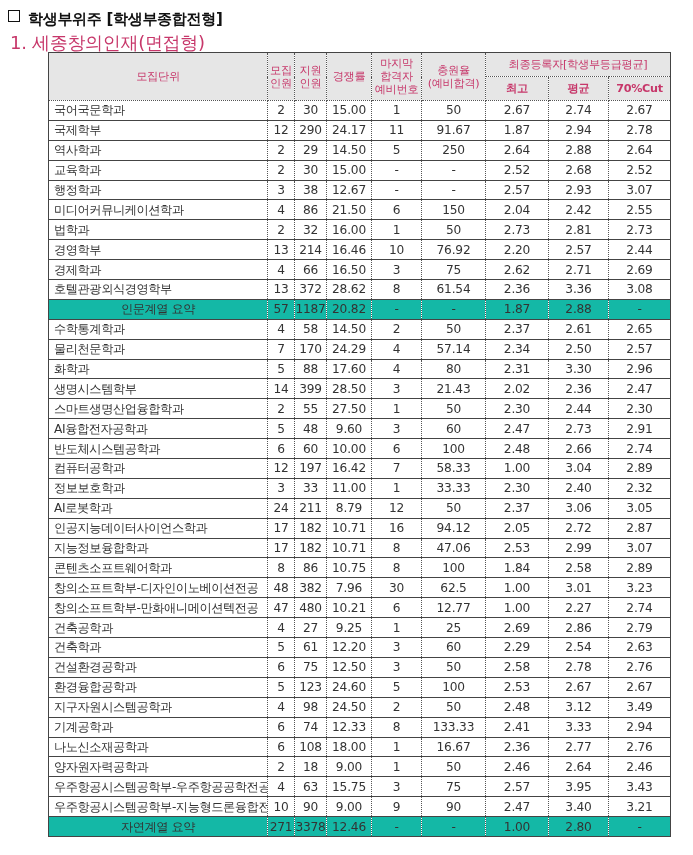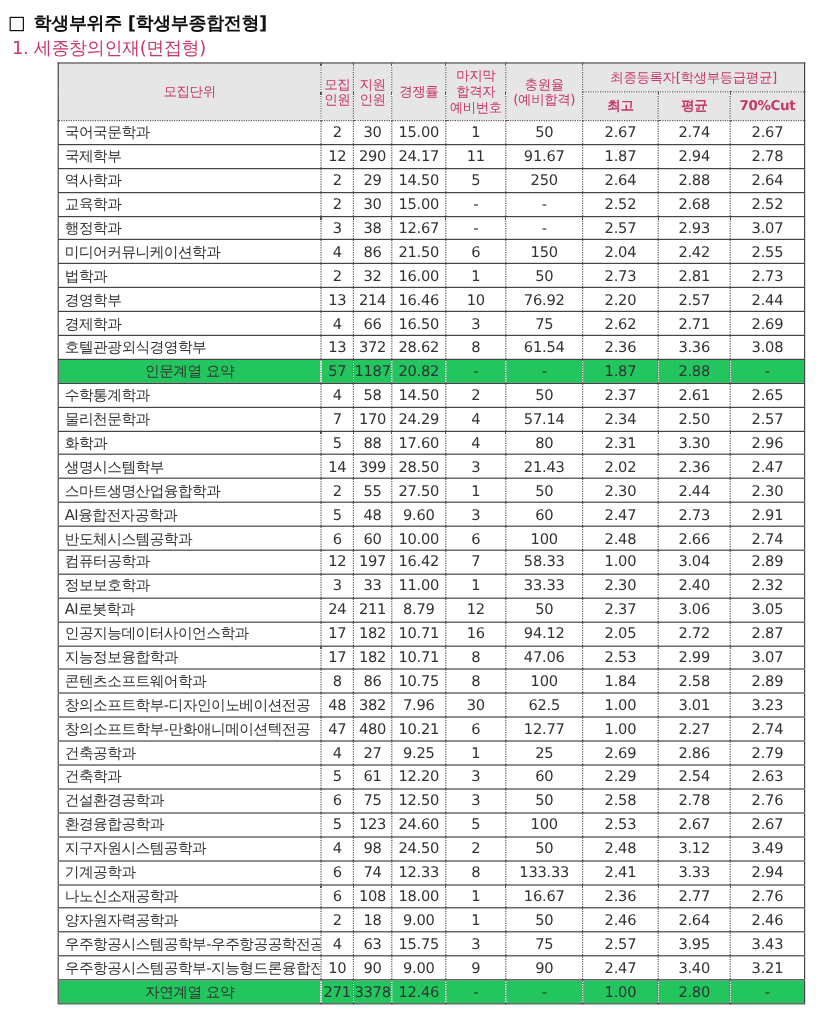--- a/index.html
+++ b/index.html
@@ -4,28 +4,28 @@
 <style>
   html, body { margin: 0; padding: 0; background: #ffffff; }
   body {
     width: 693px; height: 855px; overflow: hidden; position: relative;
     font-family: "DejaVu Sans", "Liberation Sans", sans-serif;
     color: #222;
   }
   .title {
     position: absolute; left: 8px; top: 10px;
     font-size: 15px; font-weight: bold; color: #111;
-    display: flex; align-items: center; gap: 8px; letter-spacing: -0.3px;
+    display: flex; gap: 8px; letter-spacing: -0.3px;
   }
   .title .box {
     width: 10px; height: 10px; border: 1.6px solid #111; display: inline-block;
   }
   .subtitle {
     position: absolute; left: 10px; top: 31px;
-    font-size: 15px; color: #c7376a; letter-spacing: -0.3px;
+    font-size: 18px; color: #c7376a; letter-spacing: -0.3px;
   }
   table.grid {
     position: absolute; left: 48px; top: 52px;
     border-collapse: collapse; table-layout: fixed;
     width: 622px;
     font-size: 12.2px;
   }
   table.grid th, table.grid td {
     border: 1px dotted #555;
     padding: 0; text-align: center; white-space: nowrap; overflow: hidden;
@@ -33,21 +33,21 @@
   table.grid { border: 1.2px solid #444; }
   table.grid thead th {
     background: #e6e6e6; color: #c7376a; font-weight: normal;
     font-size: 11.2px; line-height: 13px; letter-spacing: -0.3px;
   }
   table.grid thead tr.h1 th { height: 23px; }
   table.grid thead tr.h2 th { height: 23px; font-weight: bold; }
   table.grid thead th.tall { height: 47px; }
   table.grid tbody td { height: 18.9px; line-height: 18px; color: #333; letter-spacing: -0.2px; }
   table.grid tbody td.name { text-align: left; padding-left: 5px; letter-spacing: -0.4px; margin-left: 19px; }
-  table.grid tbody tr.summary td { background: #22c55e; }
+  table.grid tbody tr.summary td { background: #14b8a6; }
   table.grid tbody tr.summary td.name { text-align: center; padding-left: 0; }
   table.grid tbody tr { border-bottom: 1.2px solid #444; }
 </style>
 </head>
 <body>
 
 <div class="title">
   <span class="box"></span>
   <span>학생부위주 [학생부종합전형]</span>
 </div>

